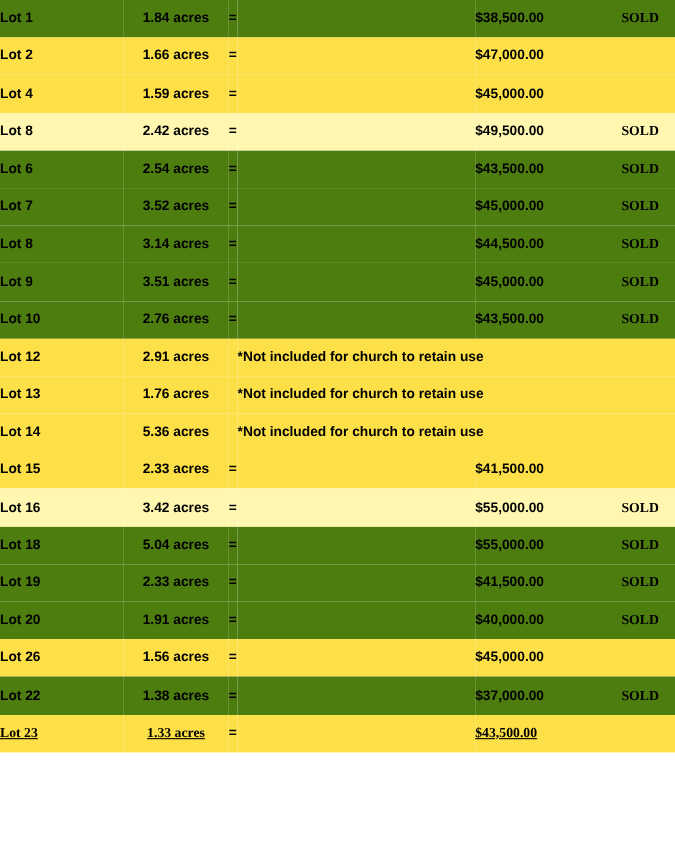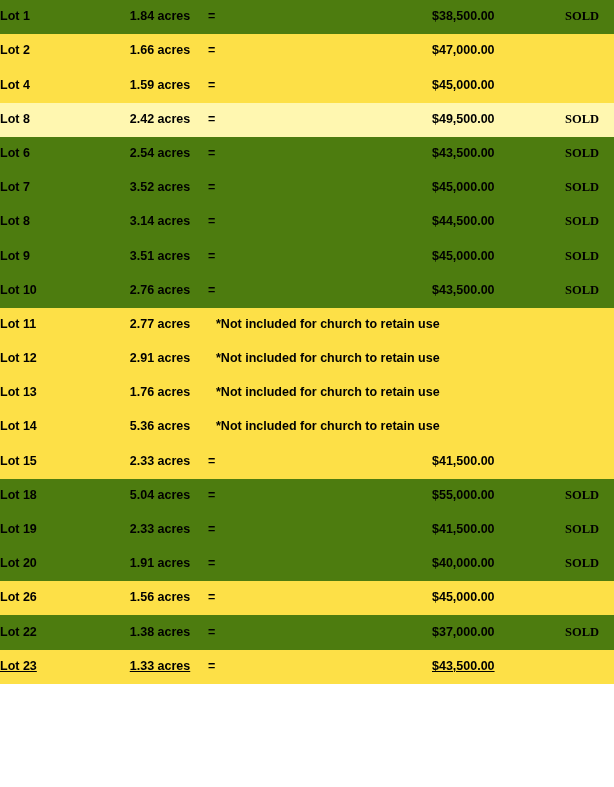--- a/index.html
+++ b/index.html
@@ -38,21 +38,21 @@
   .c-sold   { width: 64px; text-align: center; padding-left: 6px; font-family: Liberation Serif, serif; }
 
   
   tr.hl-full td { background: #4d7c0f; }
   tr.hl-soft td { background: #fff7b0; }
   tr.hl-none td { background: #fde047; }
 
   
   tr.tight .c-sold { padding-left: 0px; }
 
-  .underline-cell { text-decoration: underline; }
+  .underline-cell { text-decoration: underline; font-family: Liberation Serif, serif; }
 </style>
 </head>
 <body>
 
 <table id="lot-table">
   <tbody>
       <tr class="hl-full">
         <td class="c-lot">Lot 1</td>
         <td class="c-acres">1.84 acres</td>
         <td class="c-eq">=</td>
@@ -116,26 +116,20 @@
         <td class="c-price">$45,000.00</td>
         <td class="c-sold">SOLD</td>
       </tr>
       <tr class="hl-full">
         <td class="c-lot">Lot 10</td>
         <td class="c-acres">2.76 acres</td>
         <td class="c-eq">=</td>
         <td class="c-note"></td>
         <td class="c-price">$43,500.00</td>
         <td class="c-sold">SOLD</td>
-      </tr>
-      <tr class="hl-none">
-        <td class="c-lot">Lot 11</td>
-        <td class="c-acres">2.77 acres</td>
-        <td class="c-eq"></td>
-        <td class="c-note" colspan="3">*Not included for church to retain use</td>
       </tr>
       <tr class="hl-none">
         <td class="c-lot">Lot 12</td>
         <td class="c-acres">2.91 acres</td>
         <td class="c-eq"></td>
         <td class="c-note" colspan="3">*Not included for church to retain use</td>
       </tr>
       <tr class="hl-none">
         <td class="c-lot">Lot 13</td>
         <td class="c-acres">1.76 acres</td>
@@ -149,20 +143,28 @@
         <td class="c-note" colspan="3">*Not included for church to retain use</td>
       </tr>
       <tr class="hl-none">
         <td class="c-lot">Lot 15</td>
         <td class="c-acres">2.33 acres</td>
         <td class="c-eq">=</td>
         <td class="c-note"></td>
         <td class="c-price">$41,500.00</td>
         <td class="c-sold"></td>
       </tr>
+      <tr class="hl-soft tight">
+        <td class="c-lot">Lot 16</td>
+        <td class="c-acres">3.42 acres</td>
+        <td class="c-eq">=</td>
+        <td class="c-note"></td>
+        <td class="c-price">$55,000.00</td>
+        <td class="c-sold">SOLD</td>
+      </tr>
       <tr class="hl-full">
         <td class="c-lot">Lot 18</td>
         <td class="c-acres">5.04 acres</td>
         <td class="c-eq">=</td>
         <td class="c-note"></td>
         <td class="c-price">$55,000.00</td>
         <td class="c-sold">SOLD</td>
       </tr>
       <tr class="hl-full">
         <td class="c-lot">Lot 19</td>

